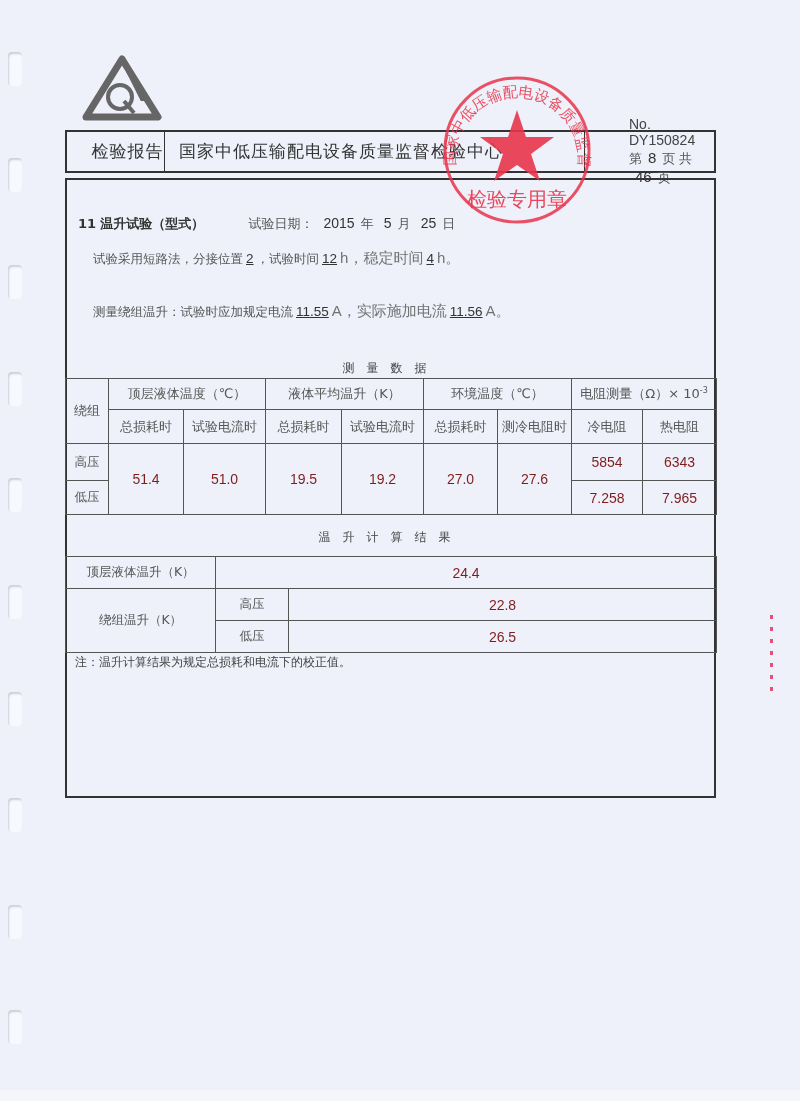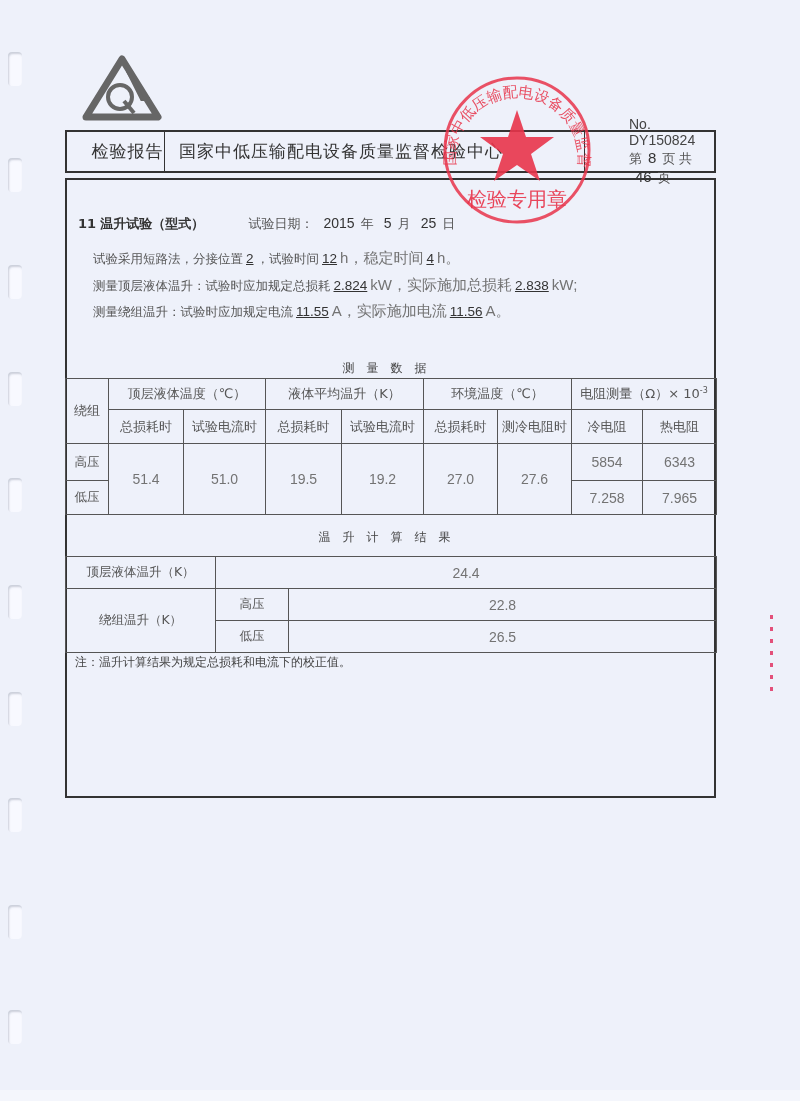--- a/index.html
+++ b/index.html
@@ -46,21 +46,21 @@
   .line .u { text-decoration: underline; font-family: "Liberation Sans", sans-serif; font-size: 13.5px; color: #333; padding: 0 3px; }
   .line .unit { font-family: "Liberation Sans", sans-serif; font-size: 15px; color: #737373; }
 
   .tbl-title { position: absolute; left: 0; width: 647px; text-align: center; font-size: 12px; color: #444; letter-spacing: 12px; }
 
   table.grid { position: absolute; left: -2px; border-collapse: collapse; table-layout: fixed; }
   table.grid td {
     border: 1.2px solid #555; text-align: center; vertical-align: middle;
     font-size: 12.5px; color: #555; padding: 0; box-sizing: border-box;
   }
-  table.grid td.num { font-family: "Liberation Sans", sans-serif; font-size: 14px; color: #737373; }
+  table.grid td.num { font-family: "Liberation Sans", sans-serif; font-size: 14px; color: #7f1d1d; }
   table.grid td.hd { font-size: 13px; }
   sup { font-size: 8px; }
 
   .note { position: absolute; left: 8px; top: 474px; font-size: 12px; color: #444; }
   .seal { position: absolute; left: 432px; top: 70px; width: 170px; height: 162px; pointer-events: none; }
 </style>
 </head>
 <body>
 
 <div class="binder-hole" style="top:52px;"></div>
@@ -109,23 +109,20 @@
     <span class="date">
       <span>试验日期：</span>
       <span class="num">2015</span><span>年</span>
       <span class="num">5</span><span>月</span>
       <span class="num">25</span><span>日</span>
     </span>
   </div>
 
   <div class="line" style="top:69px;">
     <span>试验采用短路法，分接位置</span><span class="u">2</span><span>，试验时间</span><span class="u">12</span><span class="unit">h，稳定时间</span><span class="u">4</span><span class="unit">h。</span>
-  </div>
-  <div class="line" style="top:96px;">
-    <span>测量顶层液体温升：试验时应加规定总损耗</span><span class="u">2.824</span><span class="unit">kW，实际施加总损耗</span><span class="u">2.838</span><span class="unit">kW;</span>
   </div>
   <div class="line" style="top:122px;">
     <span>测量绕组温升：试验时应加规定电流</span><span class="u">11.55</span><span class="unit">A，实际施加电流</span><span class="u">11.56</span><span class="unit">A。</span>
   </div>
 
   <div class="tbl-title" style="top:180px;">测量数据</div>
   <table class="grid" style="top:198px; width:651px;">
     <colgroup>
       <col style="width:43px">
         <col style="width:75px">

